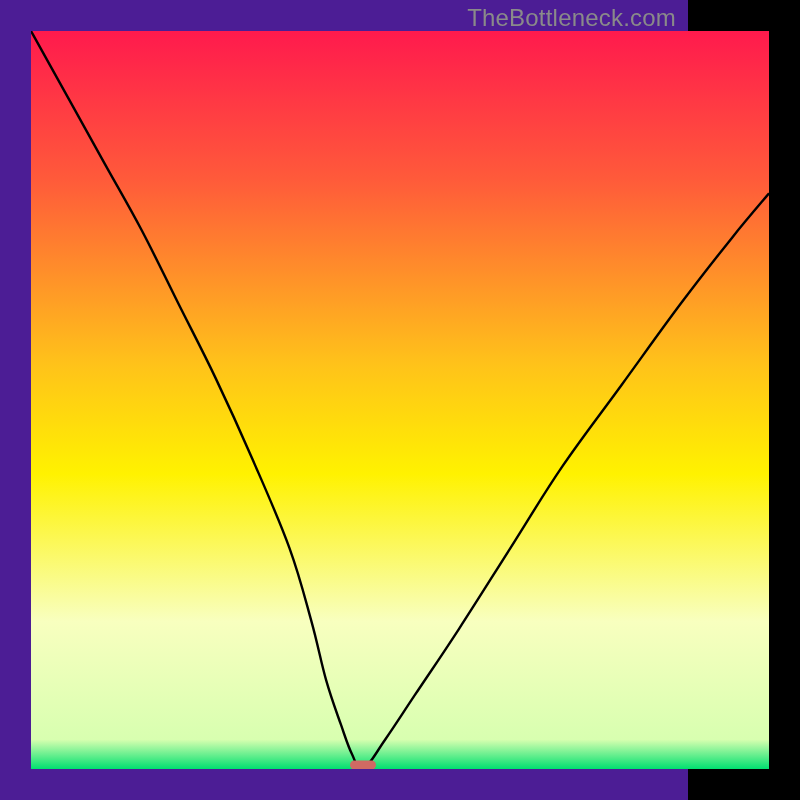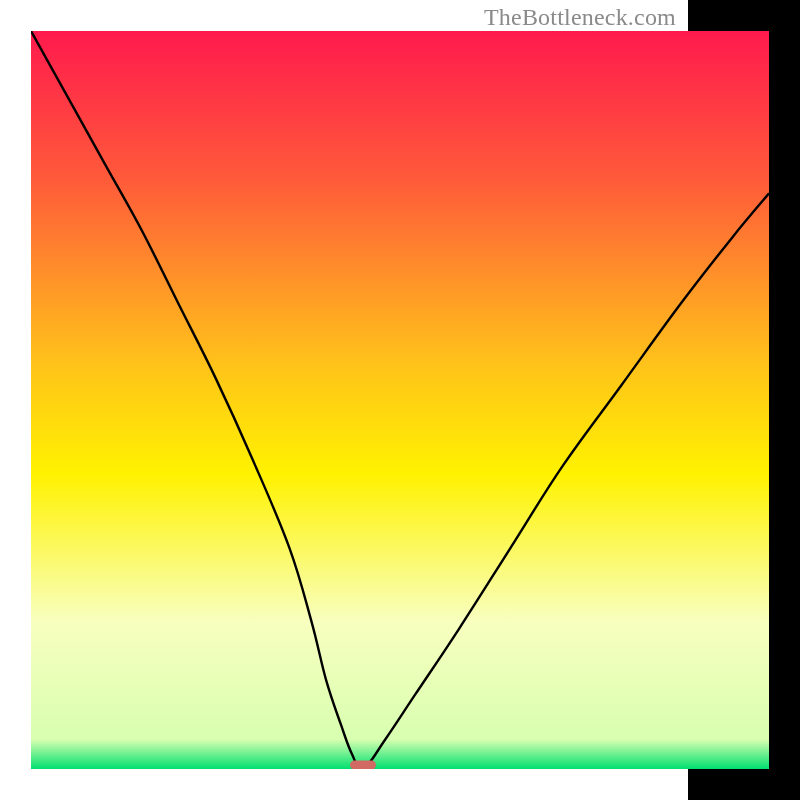--- a/index.html
+++ b/index.html
@@ -8,22 +8,21 @@
     width: 800px;
     height: 800px;
     overflow: hidden;
     font-family: Arial, Helvetica, sans-serif;
     background: #000;
   }
   .frame {
     position: relative;
     width: 688px;
     height: 800px;
-    background: #ffffff;
-    font-family: Liberation Serif, serif;
+    background: #4c1d95;
   }
   .plot-area {
     position: absolute;
     left: 31px;
     top: 31px;
     width: 738px;
     height: 738px;
     overflow: hidden;
   }
   .gradient {

